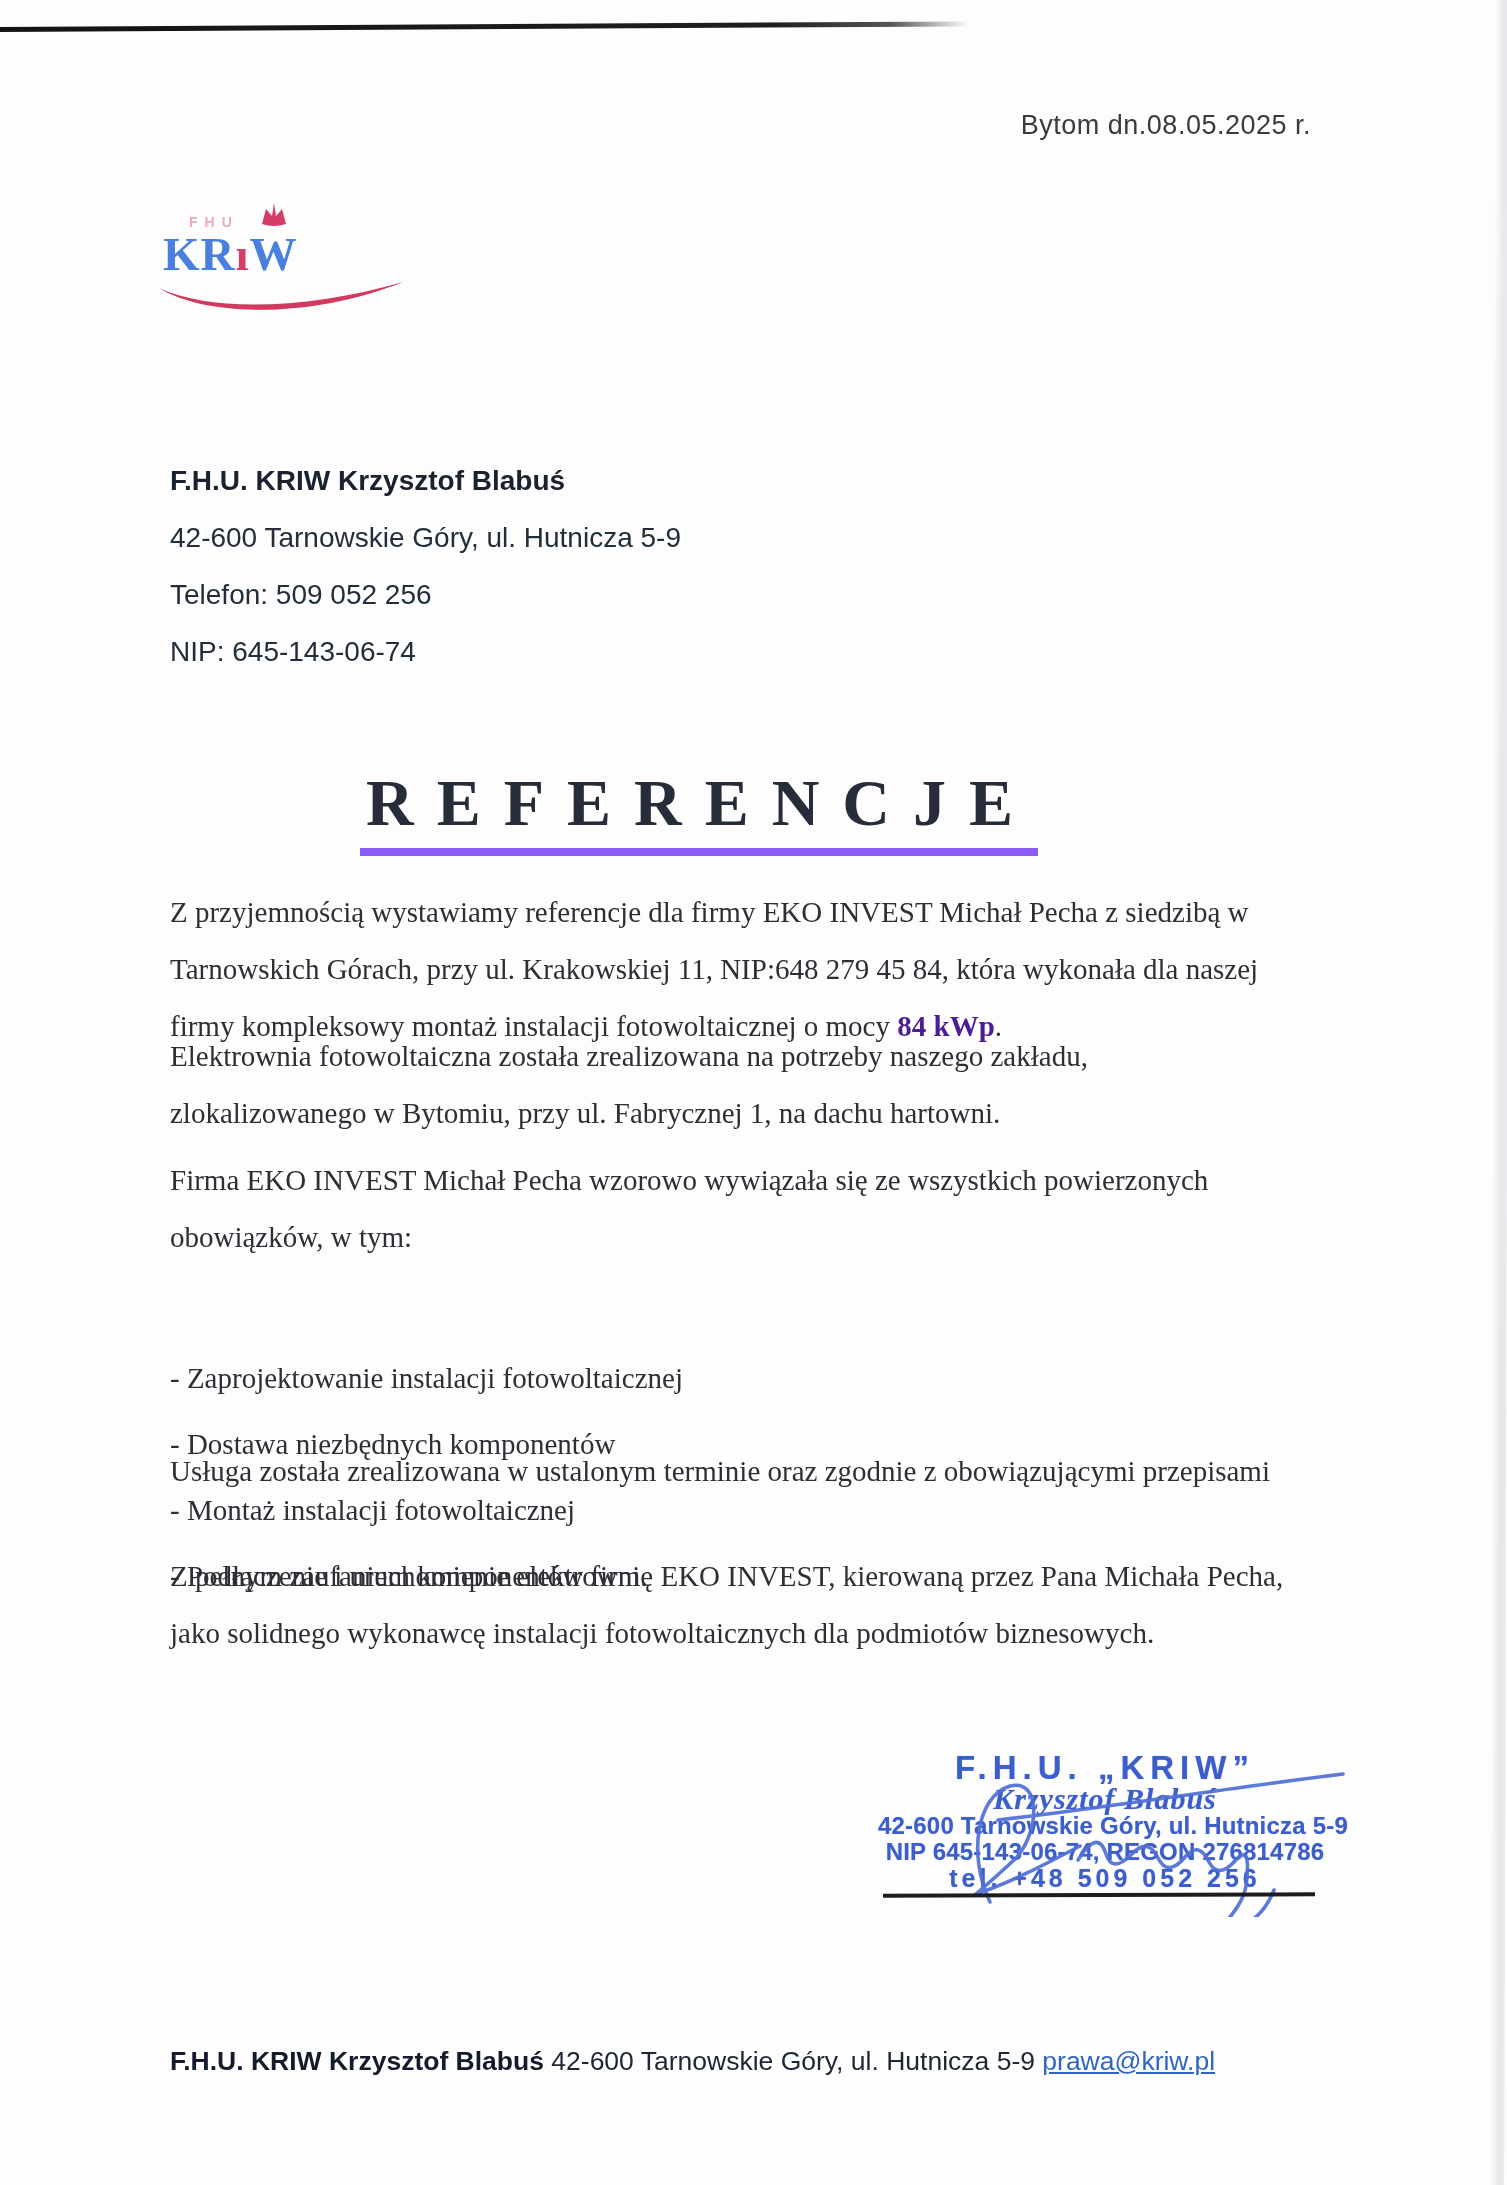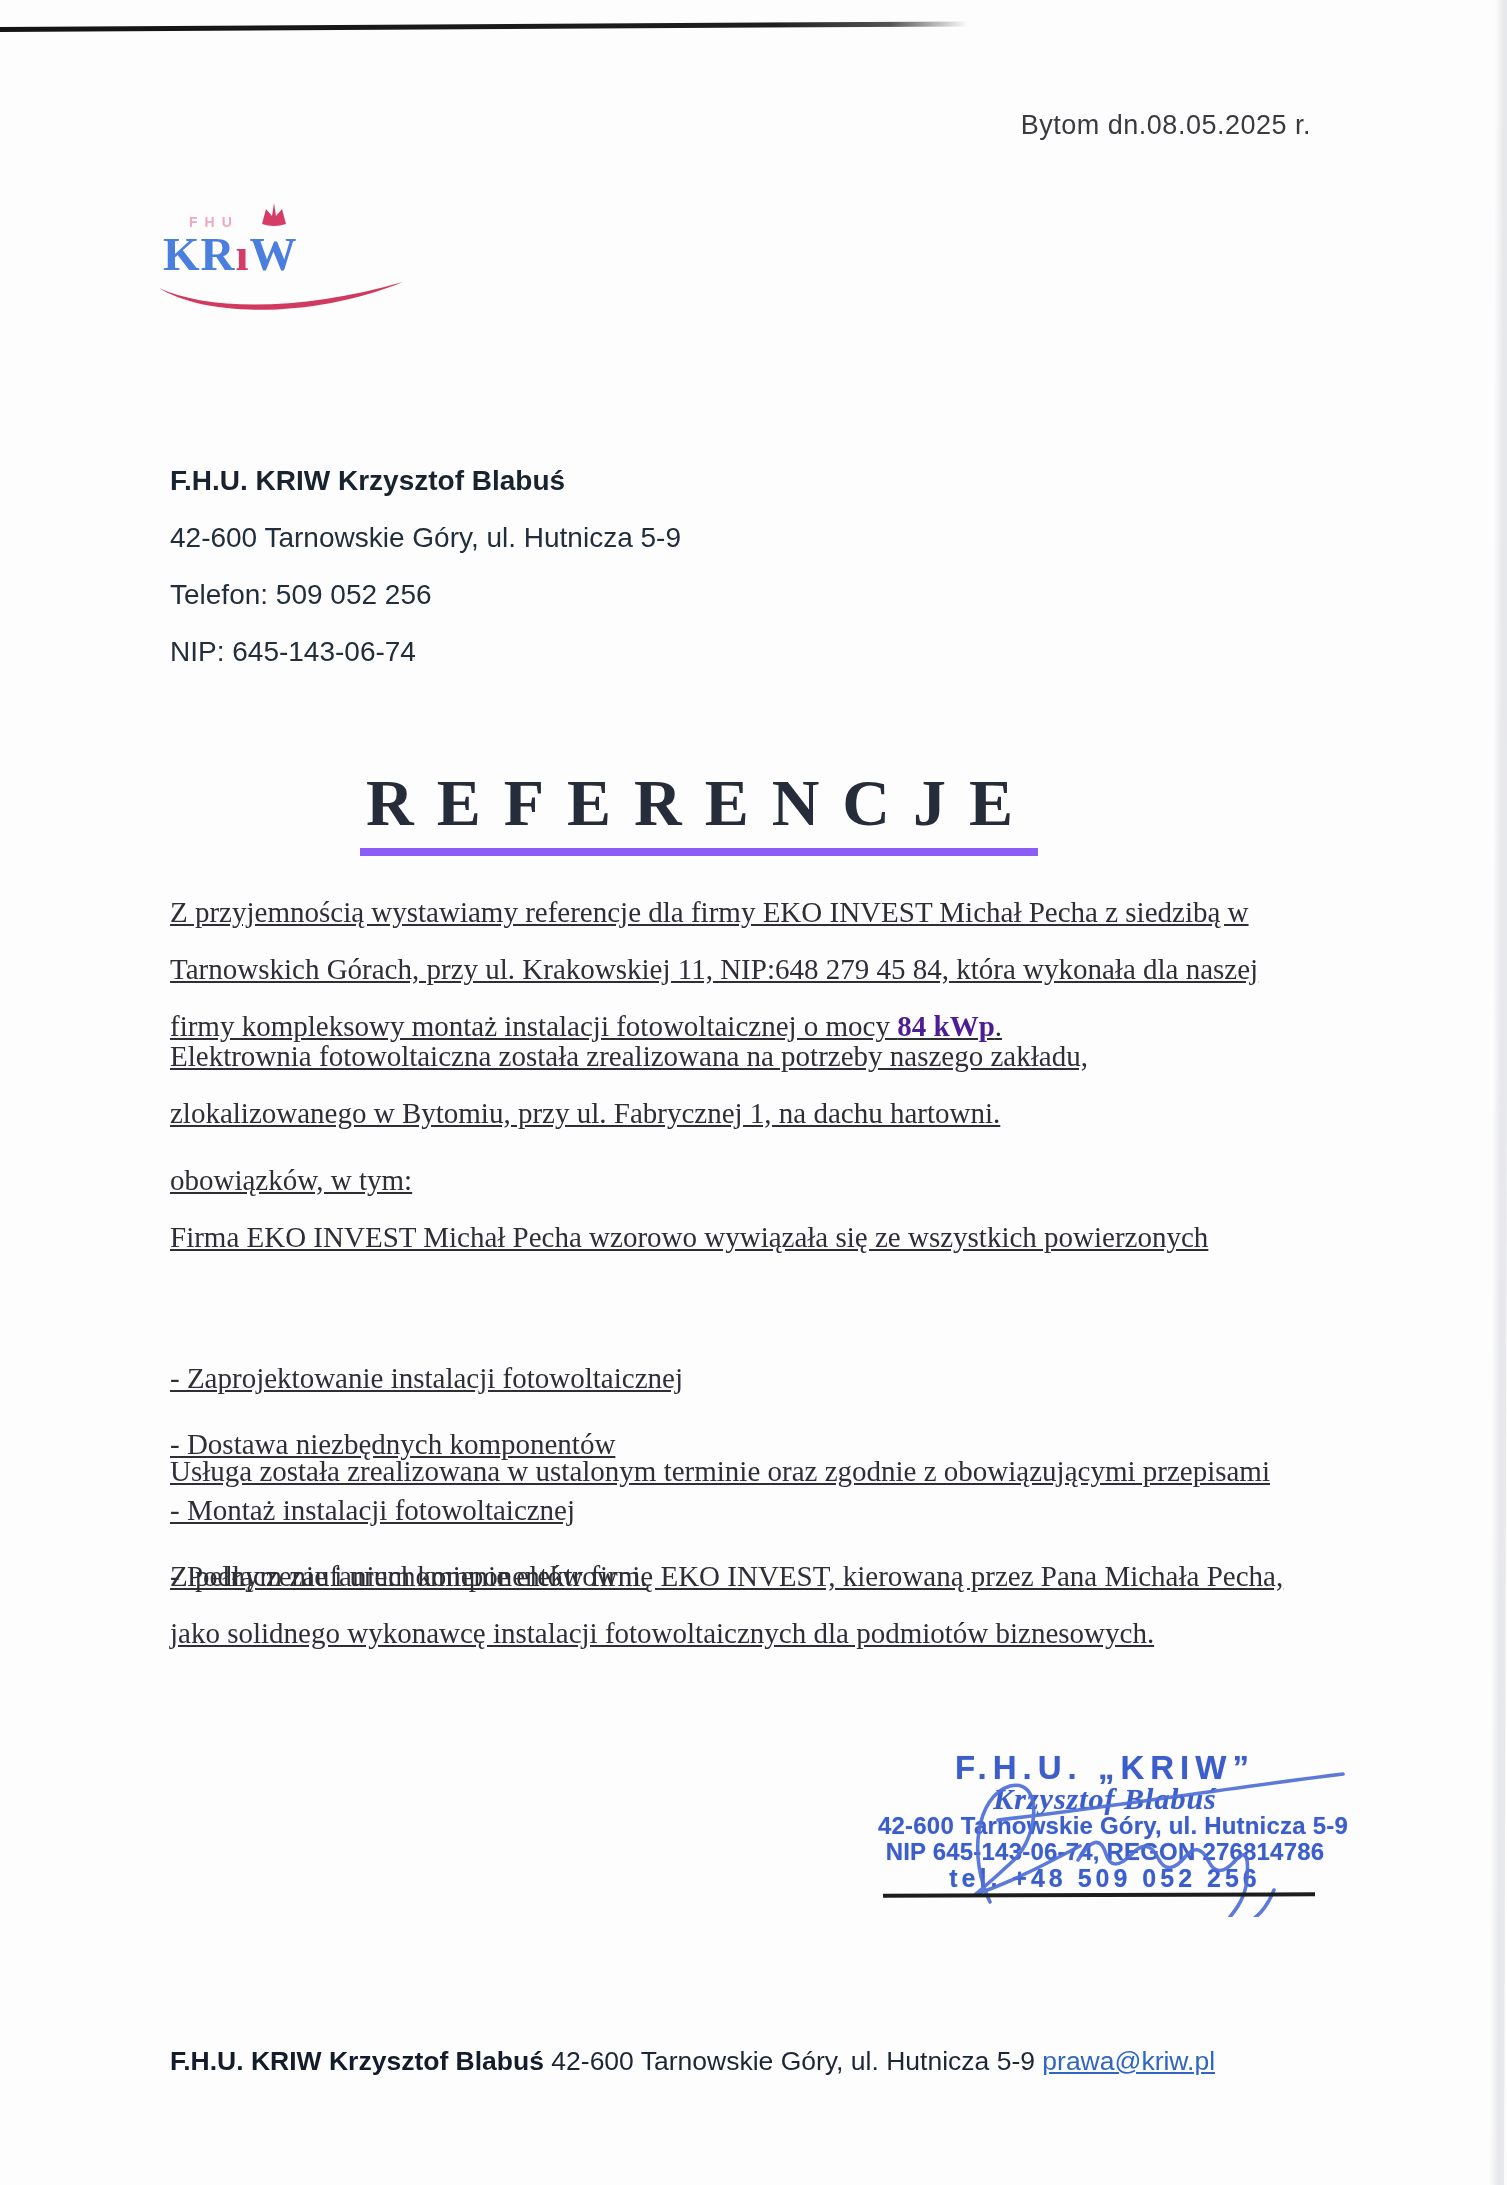--- a/index.html
+++ b/index.html
@@ -53,21 +53,21 @@
     letter-spacing:23px;line-height:74px;
     border-bottom:8px solid #8b5cf6;padding:0 2px 8px 6px;
     white-space:nowrap;
   }
   
   .para{
     position:absolute;left:170px;width:1245px;
     font-family:"Liberation Serif",serif;
     font-size:29px;color:#2e2e36;line-height:57px;
   }
-  .para .bl{display:block;text-decoration:underline;}
+  .para .bl{display:block;}
   .para b{color:#4c1d95;}
   .p1{top:884px;}
   .p2{top:1028px;}
   .p3{top:1152px;}
   .list{top:1345px;line-height:66px;}
   .p4{top:1443px;}
   .p5{top:1548px;}
   
   .stamp{
     position:absolute;left:878px;top:1752px;width:454px;
@@ -126,22 +126,22 @@
     <span class="bl">Tarnowskich Górach, przy ul. Krakowskiej 11, NIP:648 279 45 84, która wykonała dla naszej</span>
     <span class="bl"><span>firmy kompleksowy montaż instalacji fotowoltaicznej o mocy </span><b>84 kWp</b><span>.</span></span>
   </div>
 
   <div class="para p2">
     <span class="bl"> Elektrownia fotowoltaiczna została zrealizowana na potrzeby naszego zakładu,</span>
     <span class="bl">zlokalizowanego w Bytomiu, przy ul. Fabrycznej 1, na dachu hartowni.</span>
   </div>
 
   <div class="para p3">
+    <span class="bl">Firma EKO INVEST Michał Pecha wzorowo wywiązała się ze wszystkich powierzonych</span>
     <span class="bl">obowiązków, w tym:</span>
-    <span class="bl">Firma EKO INVEST Michał Pecha wzorowo wywiązała się ze wszystkich powierzonych</span>
   </div>
 
   <div class="para list">
     <span class="bl">- Zaprojektowanie instalacji fotowoltaicznej</span>
     <span class="bl">- Dostawa niezbędnych komponentów</span>
     <span class="bl">- Montaż instalacji fotowoltaicznej</span>
     <span class="bl">- Podłączenie i uruchomienie elektrowni.</span>
   </div>
 
   <div class="para p4">

